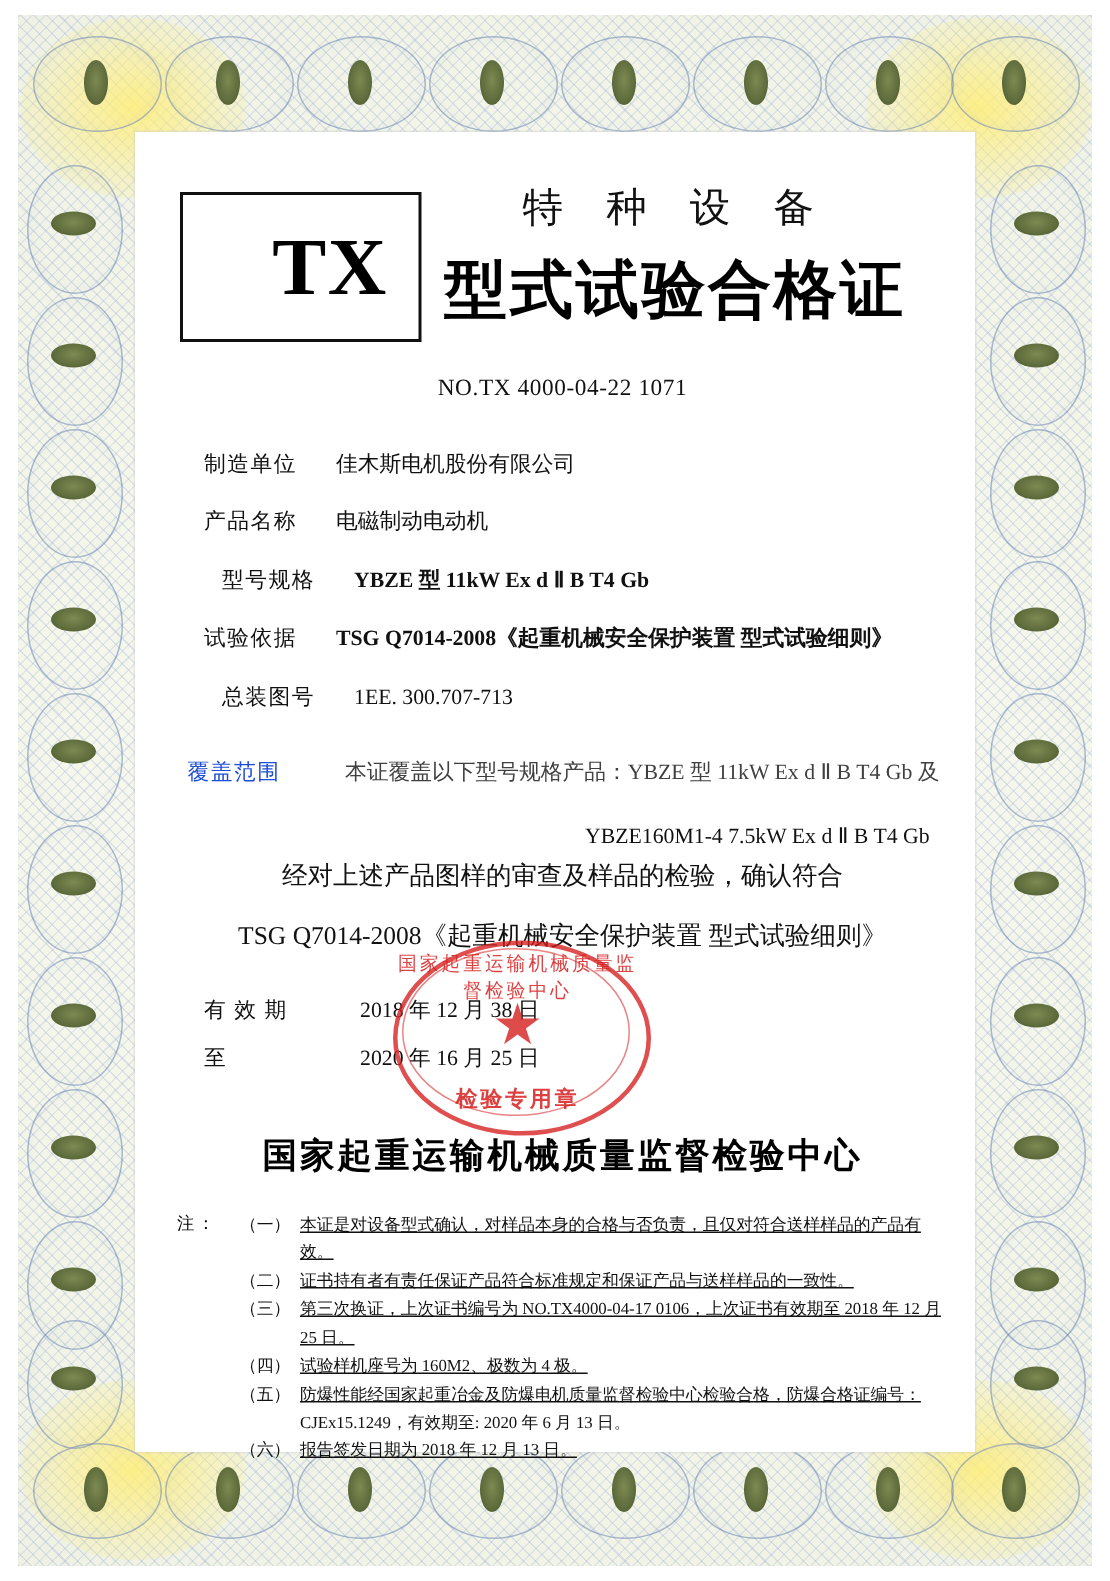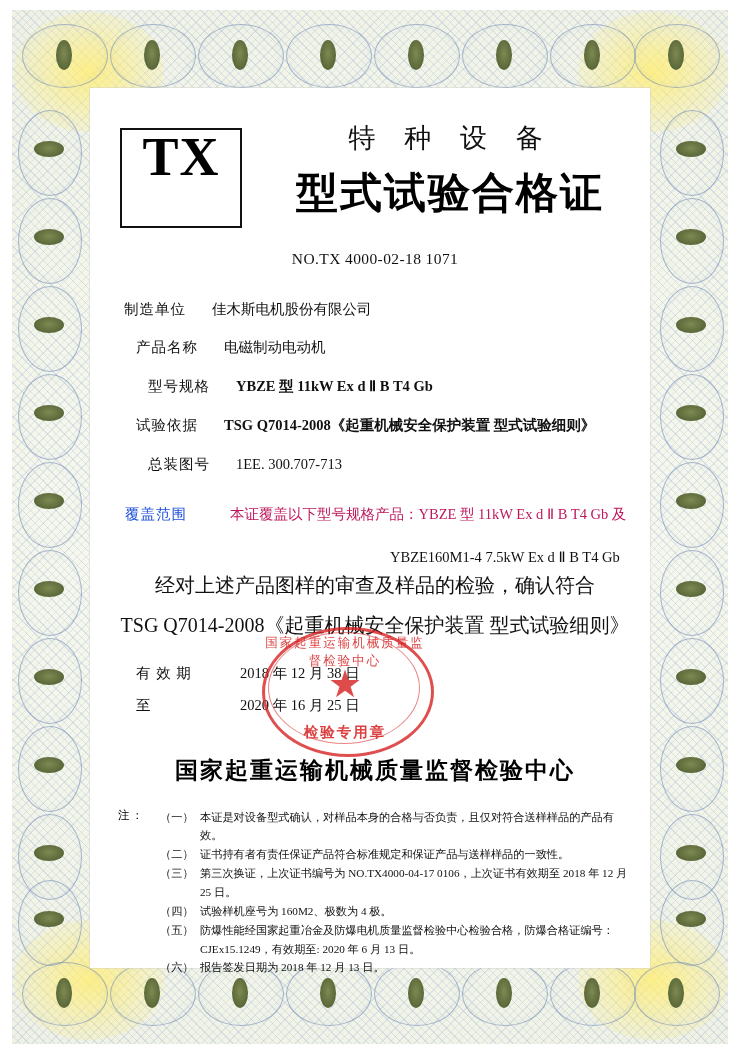--- a/index.html
+++ b/index.html
@@ -64,21 +64,23 @@
 
   
   .tx-box {
     position: absolute;
     left: 120px;
     top: 128px;
     width: 118px;
     height: 96px;
     border: 2.2px solid #111;
     display: flex;
+    align-items: center;
     justify-content: center;
+    padding-left: 39px;
   }
   .tx-text {
     font-family: "Liberation Serif", serif;
     font-size: 54px;
     font-weight: bold;
     letter-spacing: 1px;
     color: #000;
     line-height: 1;
   }
 
@@ -141,39 +143,39 @@
     top: 505px;
     font-size: 14.5px;
     letter-spacing: 1px;
     color: #1d4ed8;
   }
   .cover-line1 {
     position: absolute;
     left: 230px;
     top: 505px;
     font-size: 14.5px;
-    color: #be185d;
+    color: #404040;
     white-space: nowrap;
   }
   .cover-line2 {
     position: absolute;
     left: 390px;
     top: 549px;
     font-size: 14.5px;
     color: #111;
     white-space: nowrap;
   }
 
   .confirm-line {
     position: absolute;
     left: 110px;
     top: 572px;
     width: 530px;
     text-align: center;
-    font-size: 20px;
+    font-size: 17px;
     color: #111;
   }
   .confirm-line.l2 {
     top: 612px;
   }
 
   .valid-label {
     position: absolute;
     left: 136px;
     font-size: 14.5px;
@@ -275,20 +277,21 @@
     display: flex;
     margin-bottom: 1px;
   }
   .note-idx {
     width: 40px;
     flex: 0 0 40px;
     text-align: left;
   }
   .note-txt {
     flex: 1 1 auto;
+    text-decoration: underline;
   }
   .note-sub {
     margin-left: 40px;
   }
 </style>
 </head>
 <body>
 
 <div id="certificate">
 
@@ -380,23 +383,23 @@
   <div class="ring-leaf" style="left:676px;top:911px;width:30px;height:16px;"></div>
 
   <div class="border-inner-white"></div>
 
   <div class="tx-box">
     <span class="tx-text">TX</span>
   </div>
 
   <div class="head-small">特 种 设 备</div>
   <div class="head-big">型式试验合格证</div>
-  <div class="cert-no">NO.TX 4000-02-18 1071</div>
-
-  <div class="field" style="left:124px;top:300px;">
+  <div class="cert-no">NO.TX 4000-04-22 1071</div>
+
+  <div class="field" style="left:136px;top:300px;">
     <span class="lbl">制造单位</span><span class="val">佳木斯电机股份有限公司</span>
   </div>
   <div class="field" style="left:136px;top:338px;">
     <span class="lbl">产品名称</span><span class="val">电磁制动电动机</span>
   </div>
   <div class="field" style="left:136px;top:377px;margin-left:12px;">
     <span class="lbl">型号规格</span><span class="val val-bold">YBZE 型 11kW Ex d Ⅱ B T4 Gb</span>
   </div>
   <div class="field" style="left:136px;top:416px;">
     <span class="lbl">试验依据</span><span class="val val-bold">TSG Q7014-2008《起重机械安全保护装置 型式试验细则》</span>

